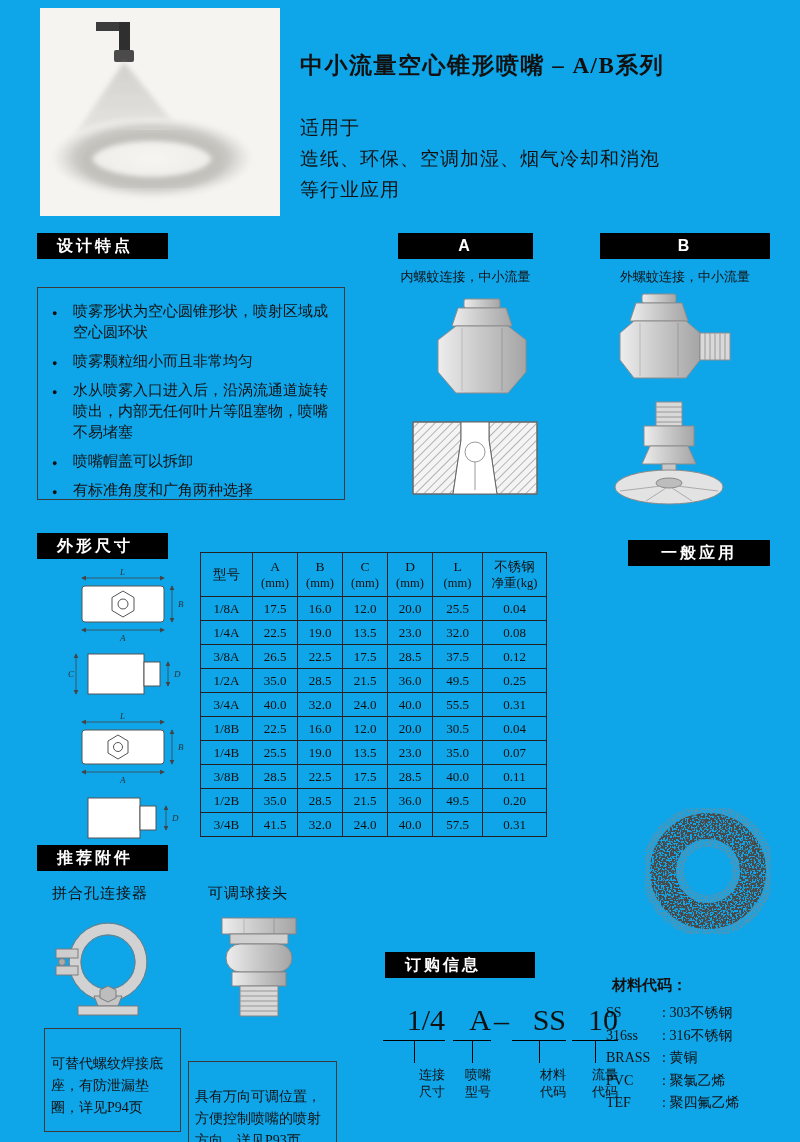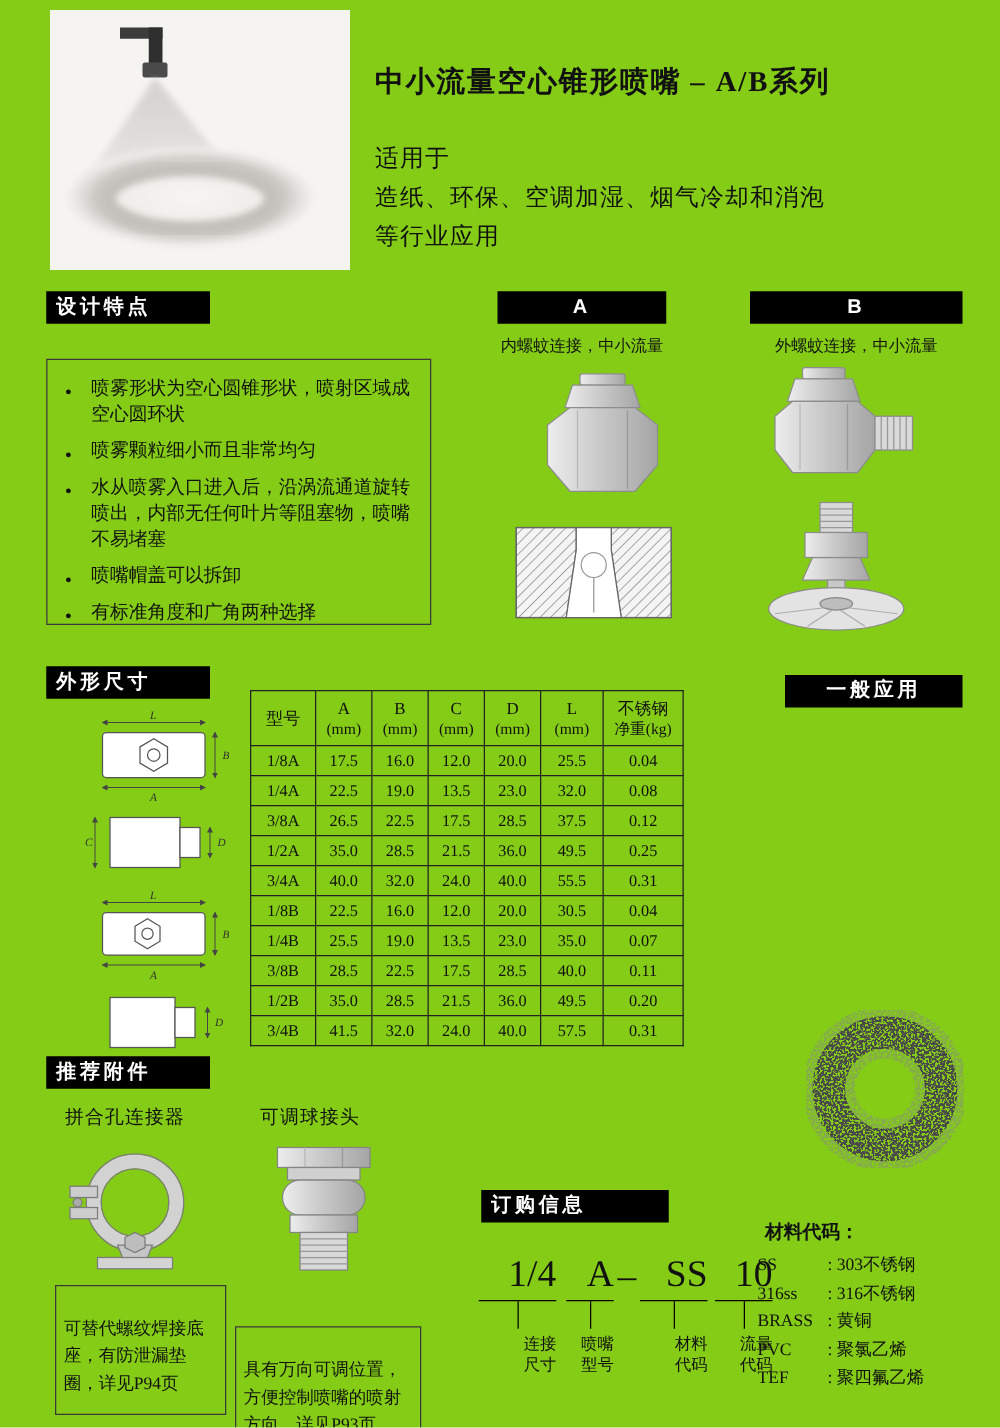--- a/index.html
+++ b/index.html
@@ -1,22 +1,22 @@
 <!DOCTYPE html>
 <html><head>
 <meta charset="utf-8">
 <style>
   *{margin:0;padding:0;box-sizing:border-box}
   html,body{background:#fff}
-  .page{position:relative;width:800px;height:1142px;background:#84cc16;color:#111;
+  .page{position:relative;width:800px;height:1142px;background:#0ea5e9;color:#111;
         font-family:"Liberation Serif",serif;overflow:hidden}
   .abs{position:absolute}
   .black-label{position:absolute;height:26px;background:#000;color:#fff;
         font-size:16px;font-weight:bold;line-height:26px;letter-spacing:3px;
-        padding-left:8px;font-family:"Liberation Sans",sans-serif}
+        padding-left:20px;font-family:"Liberation Sans",sans-serif}
   .black-label.center{text-align:center;padding-left:0}
   .page-title{position:absolute;left:300px;top:50px;font-size:23px;font-weight:bold;letter-spacing:1.5px}
   .intro{position:absolute;left:300px;top:112px;font-size:19px;line-height:31px;letter-spacing:1px}
   .box{position:absolute;border:1px solid #3a3a3a}
   .bullet-item{position:relative;padding-left:23px;margin-bottom:8px}
   .bullet-item::before{content:"●";position:absolute;left:2px;top:2px;font-size:9px}
   .feature-list{padding:13px 8px 6px 12px;font-size:15px;line-height:21px}
   .apps-list{padding:15px 4px 4px 14px;font-size:14.5px;line-height:15px}
   .apps-list .bullet-item{margin-bottom:9px;padding-left:26px}
   .series-caption{position:absolute;font-size:13px;text-align:center}

